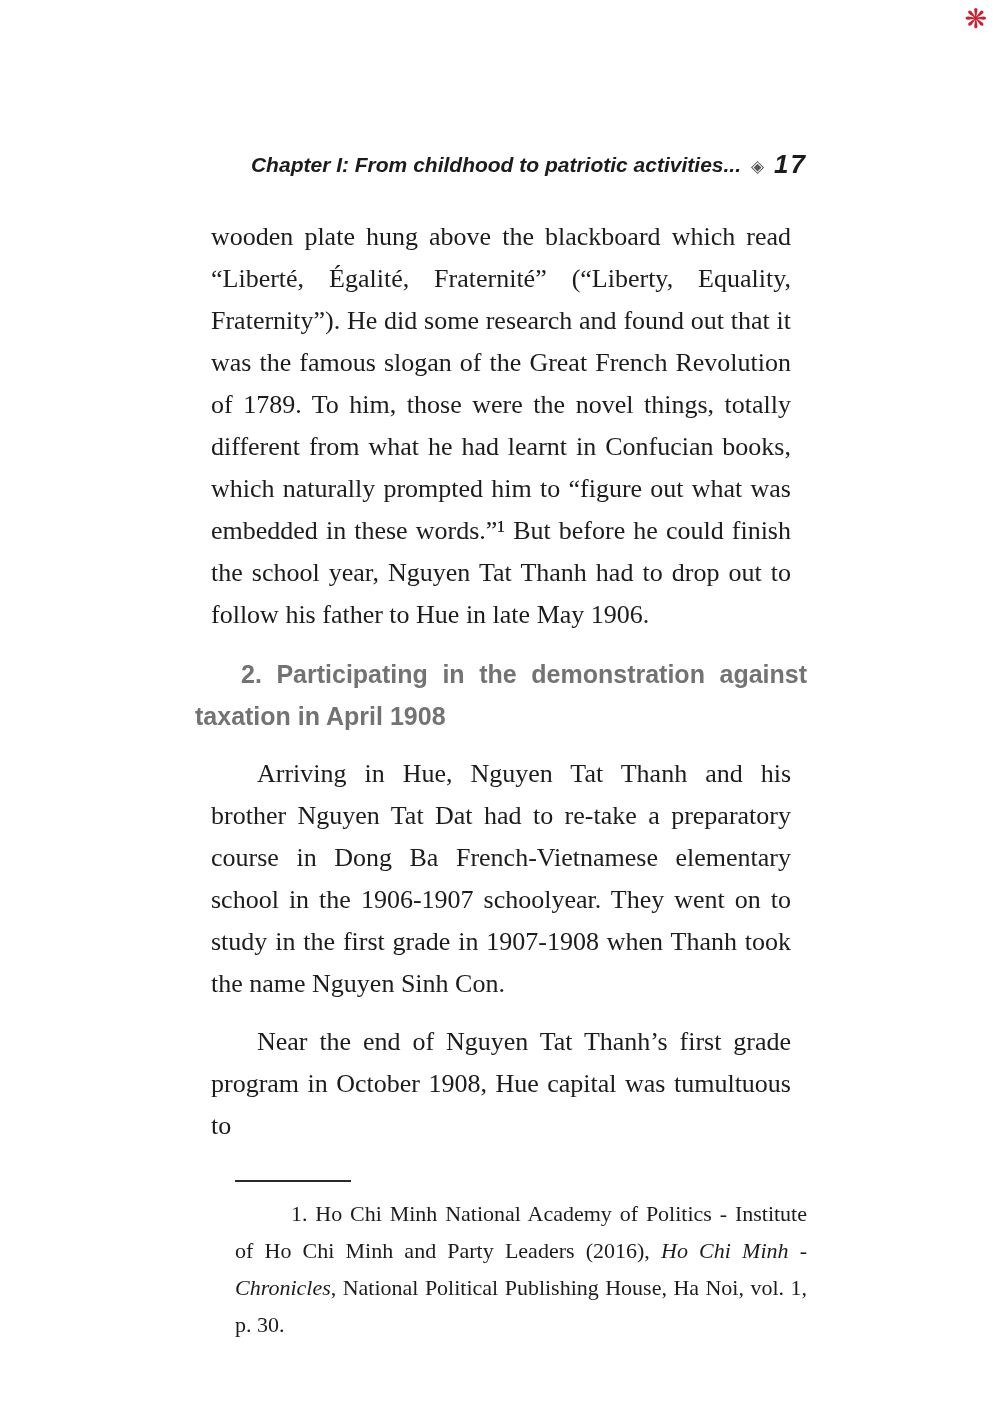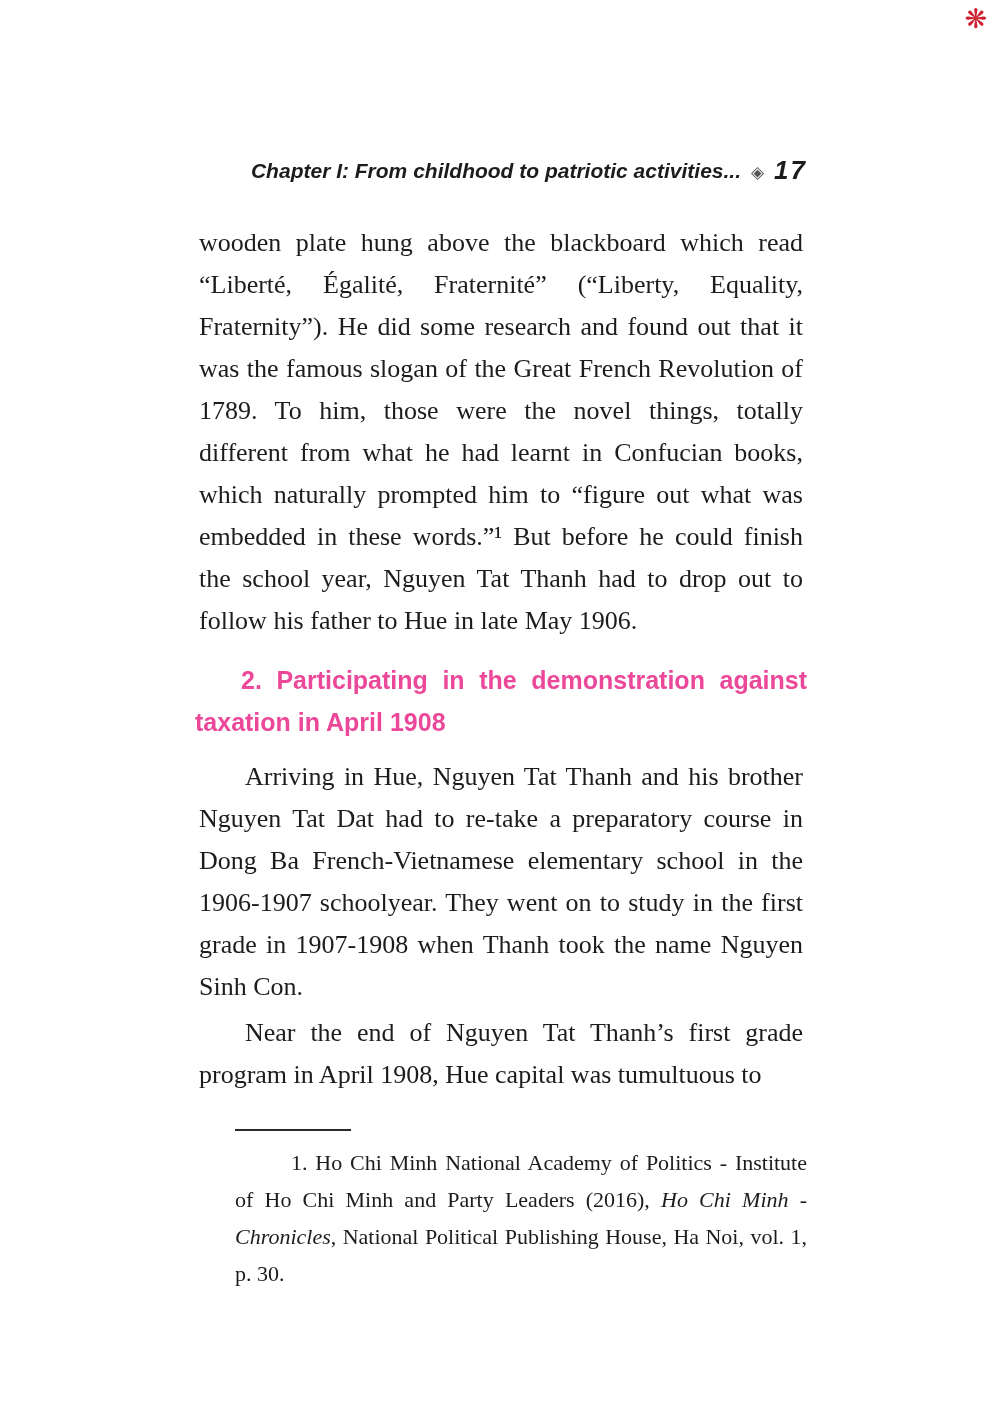--- a/index.html
+++ b/index.html
@@ -18,21 +18,21 @@
     top: 5px;
     right: 13px;
     color: #cf1f2e;
     font-size: 27px;
     line-height: 1;
     font-family: "DejaVu Sans", sans-serif;
   }
   .text-block {
     position: absolute;
     left: 195px;
-    top: 15px;
+    top: 9px;
     width: 612px;
   }
   .running-head {
     margin-top: 140px;
     margin-bottom: 36px;
     display: flex;
     justify-content: flex-end;
     align-items: center;
     gap: 10px;
     font-family: "Liberation Sans", sans-serif;
@@ -46,35 +46,35 @@
     font-size: 17px;
     font-style: normal;
     font-family: "DejaVu Sans", sans-serif;
     transform: translateY(1px);
   }
   .running-head .page-number {
     font-size: 26px;
     letter-spacing: 2px;
   }
   .body-para {
-    margin: 4px;
+    margin: 16px;
     font-size: 26px;
     line-height: 42px;
     text-align: justify;
   }
   .indent { text-indent: 46px; }
   .section-heading {
     font-family: "Liberation Sans", sans-serif;
     font-weight: 700;
     font-size: 25px;
     line-height: 42px;
     text-align: justify;
     text-indent: 46px;
     margin: 17px 0 13px 0;
-    color: #ec4899;
+    color: #737373;
   }
   .footnote { margin-top: 33px; margin-left: 40px; }
   .footnote-rule {
     width: 116px;
     height: 0;
     border-top: 2px solid #2a2a2a;
     margin-bottom: 13px;
   }
   .footnote-text {
     margin: 0;
@@ -99,21 +99,21 @@
       <span class="diamond">◈</span>
       <span class="page-number">17</span>
     </div>
 
     <p class="body-para">wooden plate hung above the blackboard which read “Liberté, Égalité, Fraternité” (“Liberty, Equality, Fraternity”). He did some research and found out that it was the famous slogan of the Great French Revolution of 1789. To him, those were the novel things, totally different from what he had learnt in Confucian books, which naturally prompted him to “figure out what was embedded in these words.”¹ But before he could finish the school year, Nguyen Tat Thanh had to drop out to follow his father to Hue in late May 1906.</p>
 
     <h2 class="section-heading">2. Participating in the demonstration against taxation in April 1908</h2>
 
     <p class="body-para indent">Arriving in Hue, Nguyen Tat Thanh and his brother Nguyen Tat Dat had to re-take a preparatory course in Dong Ba French-Vietnamese elementary school in the 1906-1907 schoolyear. They went on to study in the first grade in 1907-1908 when Thanh took the name Nguyen Sinh Con.</p>
 
-    <p class="body-para indent">Near the end of Nguyen Tat Thanh’s first grade program in April 1908, Hue capital was tumultuous to</p>
+    <p class="body-para indent">Near the end of Nguyen Tat Thanh’s first grade program in October 1908, Hue capital was tumultuous to</p>
 
     <div class="footnote">
       <div class="footnote-rule"></div>
       <p class="footnote-text">
         <span>1. Ho Chi Minh National Academy of Politics - Institute of Ho Chi Minh and Party Leaders (2016), </span><span class="italic-title">Ho Chi Minh - Chronicles</span><span>, National Political Publishing House, Ha Noi, vol. 1, p. 30.</span>
       </p>
     </div>
 
   </div>
 </div>

